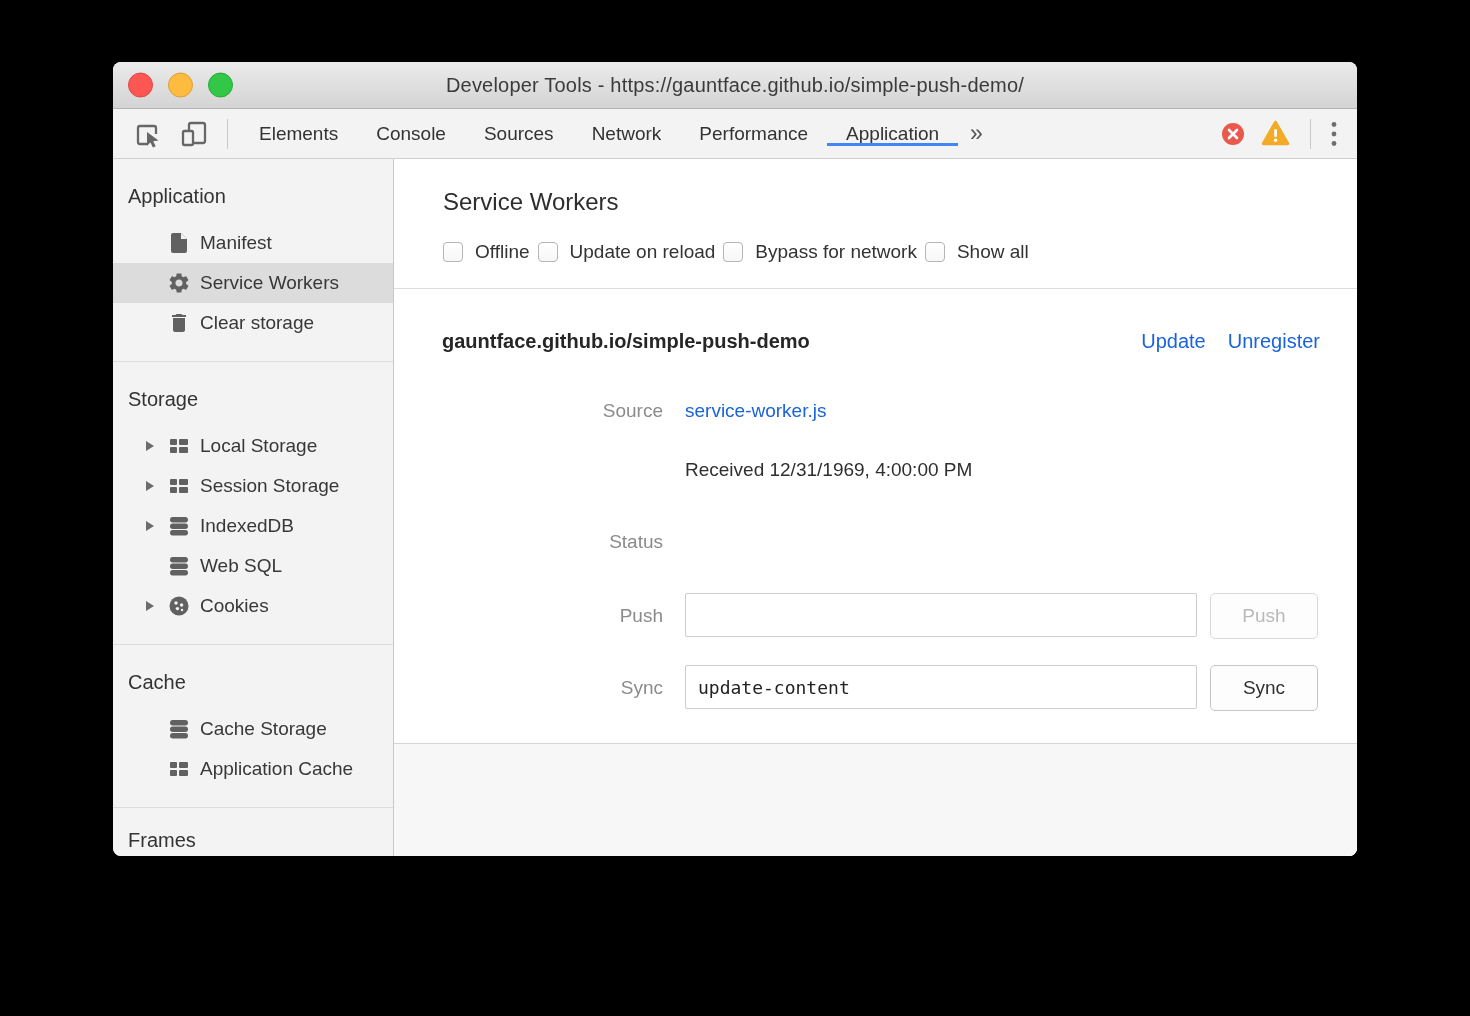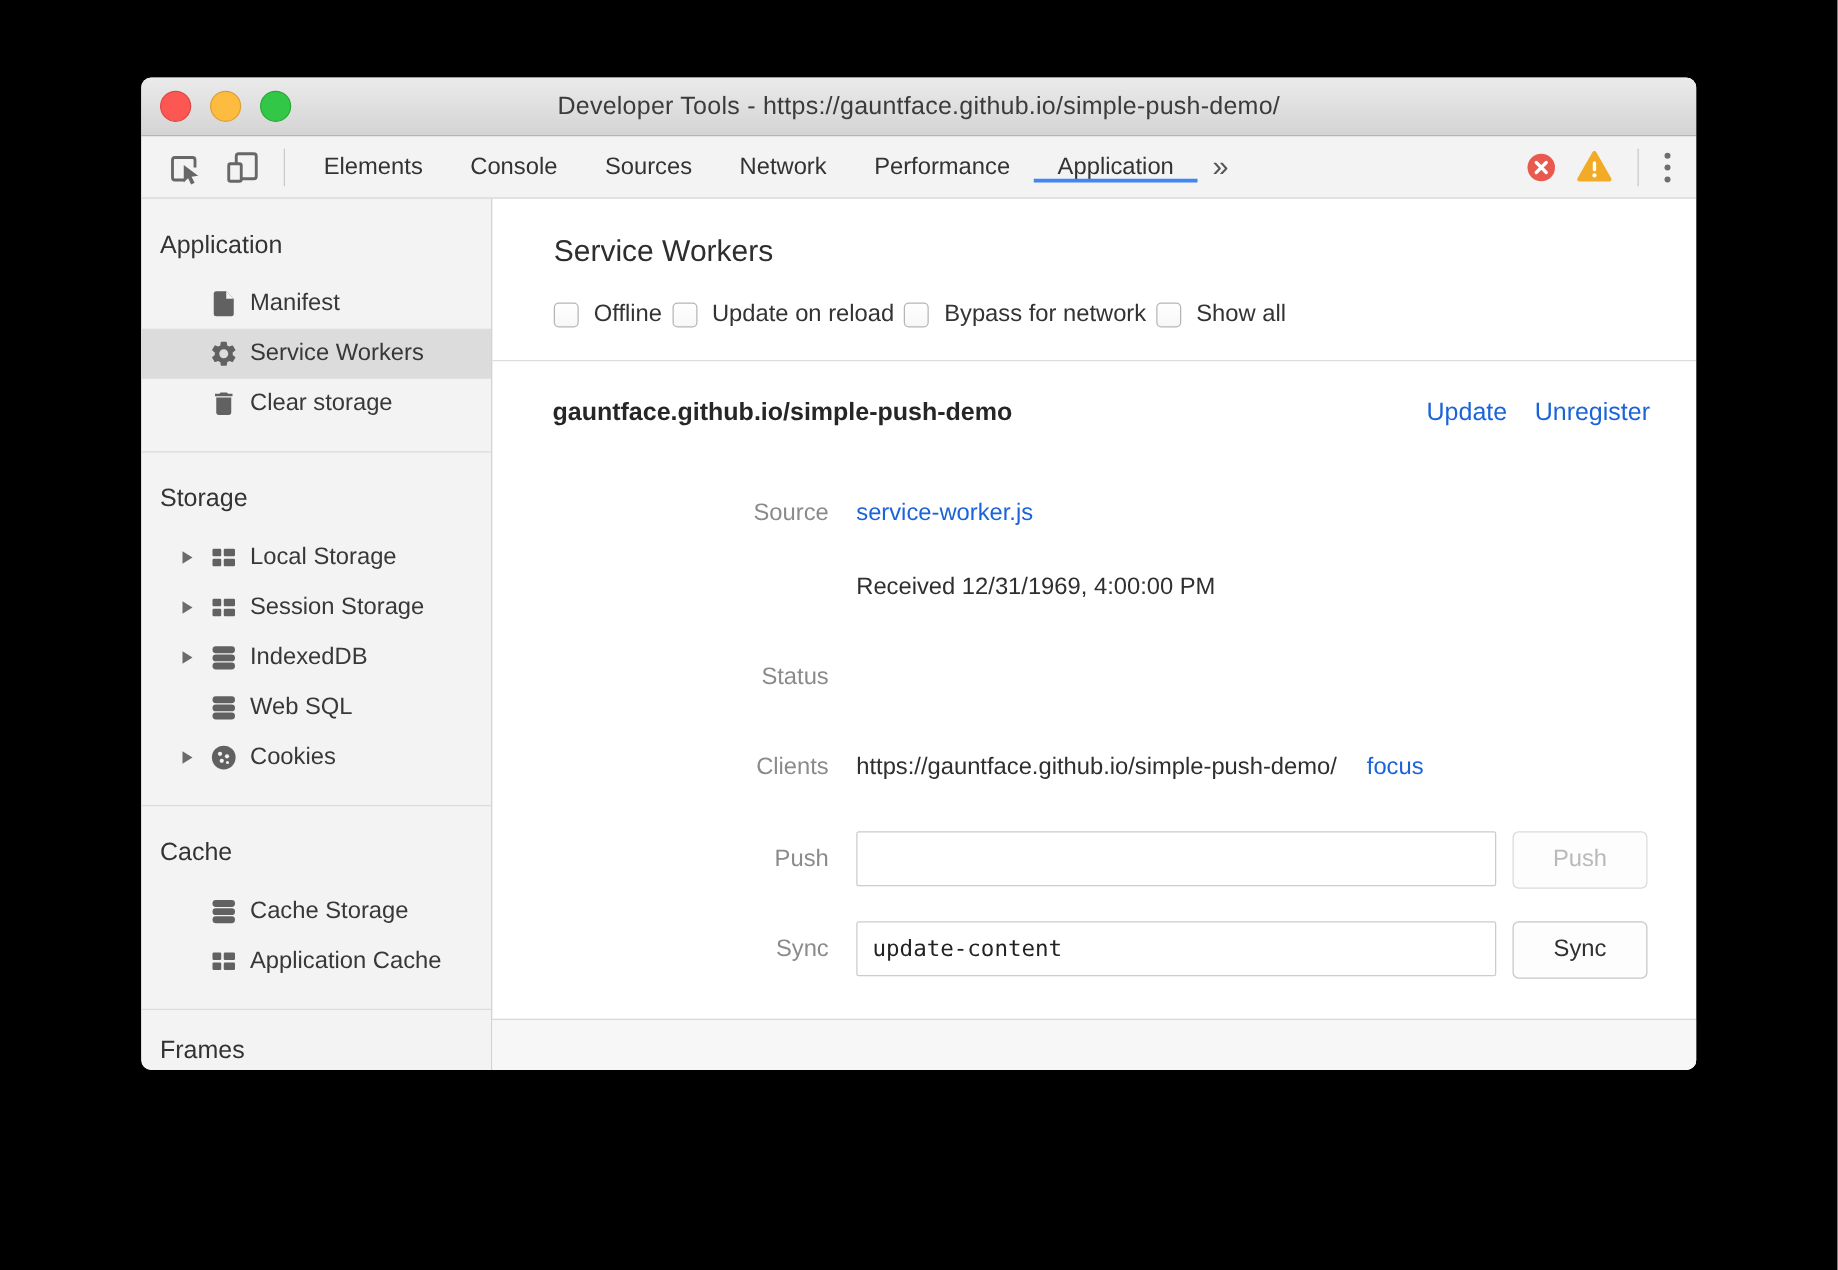--- a/index.html
+++ b/index.html
@@ -53,21 +53,21 @@
 
   
   .main{flex:1;min-width:0;background:#fff;display:flex;flex-direction:column}
   .panel-top{padding:28px 0 21px 49px;border-bottom:1px solid #ddd}
   .panel-title{font-size:24px;font-weight:400;color:#2e2e2e;height:30px;line-height:30px}
   .cb-row{display:flex;align-items:flex-start;gap:8px;margin-top:24px;height:26px}
   .cb-item{display:flex;align-items:center;gap:12px;font-size:19px;color:#333;cursor:default}
   .cbx{width:20px;height:20px;border:1.5px solid #b5b5b5;border-radius:4px;background:linear-gradient(#fff,#f7f7f7);flex:0 0 auto}
 
   .reg-section{padding:0 37px 32px 48px;border-bottom:1px solid #d6d6d6}
-  .reg-header{margin-top:30px;height:44px;display:flex;align-items:flex-start}
+  .reg-header{margin-top:30px;height:44px;display:flex;align-items:center}
   .reg-origin{font-size:20px;font-weight:bold;color:#262626}
   .reg-links{margin-left:auto;display:flex;gap:22px}
   .link{color:var(--link-blue);font-size:20px;cursor:pointer;white-space:nowrap}
   .link.sm{font-size:19px}
 
   .sw-row{display:flex;align-items:center;height:44px}
   .sw-row.tall{height:46px}
   .sw-label{width:221px;flex:0 0 auto;text-align:right;color:#8b8b8b;font-size:19px}
   .sw-value{margin-left:22px;display:flex;align-items:flex-start;font-size:19px;color:#2f2f2f;min-width:0}
   .status-dot{width:18px;height:18px;border-radius:50%;background:var(--status-green);border:1.5px solid #666;margin-right:13px;flex:0 0 auto}
@@ -343,27 +343,20 @@
           <div class="sw-label"></div>
           <div class="sw-value">
             <span>Received 12/31/1969, 4:00:00 PM</span>
           </div>
         </div>
 
         <div class="sw-row" style="margin-top:28px">
           <div class="sw-label">Status</div>
         </div>
 
-        <div class="sw-row" style="margin-top:28px">
-          <div class="sw-label">Clients</div>
-          <div class="sw-value">
-            <span>https://gauntface.github.io/simple-push-demo/</span>
-            <span class="link sm gap24">focus</span>
-          </div>
-        </div>
 
         <div class="sw-row tall" style="margin-top:29px">
           <div class="sw-label">Push</div>
           <div class="sw-value">
             <input class="text-input" type="text" value="" style="">
             <button class="btn disabled" disabled="">Push</button>
           </div>
         </div>
 
         <div class="sw-row tall" style="margin-top:26px">

